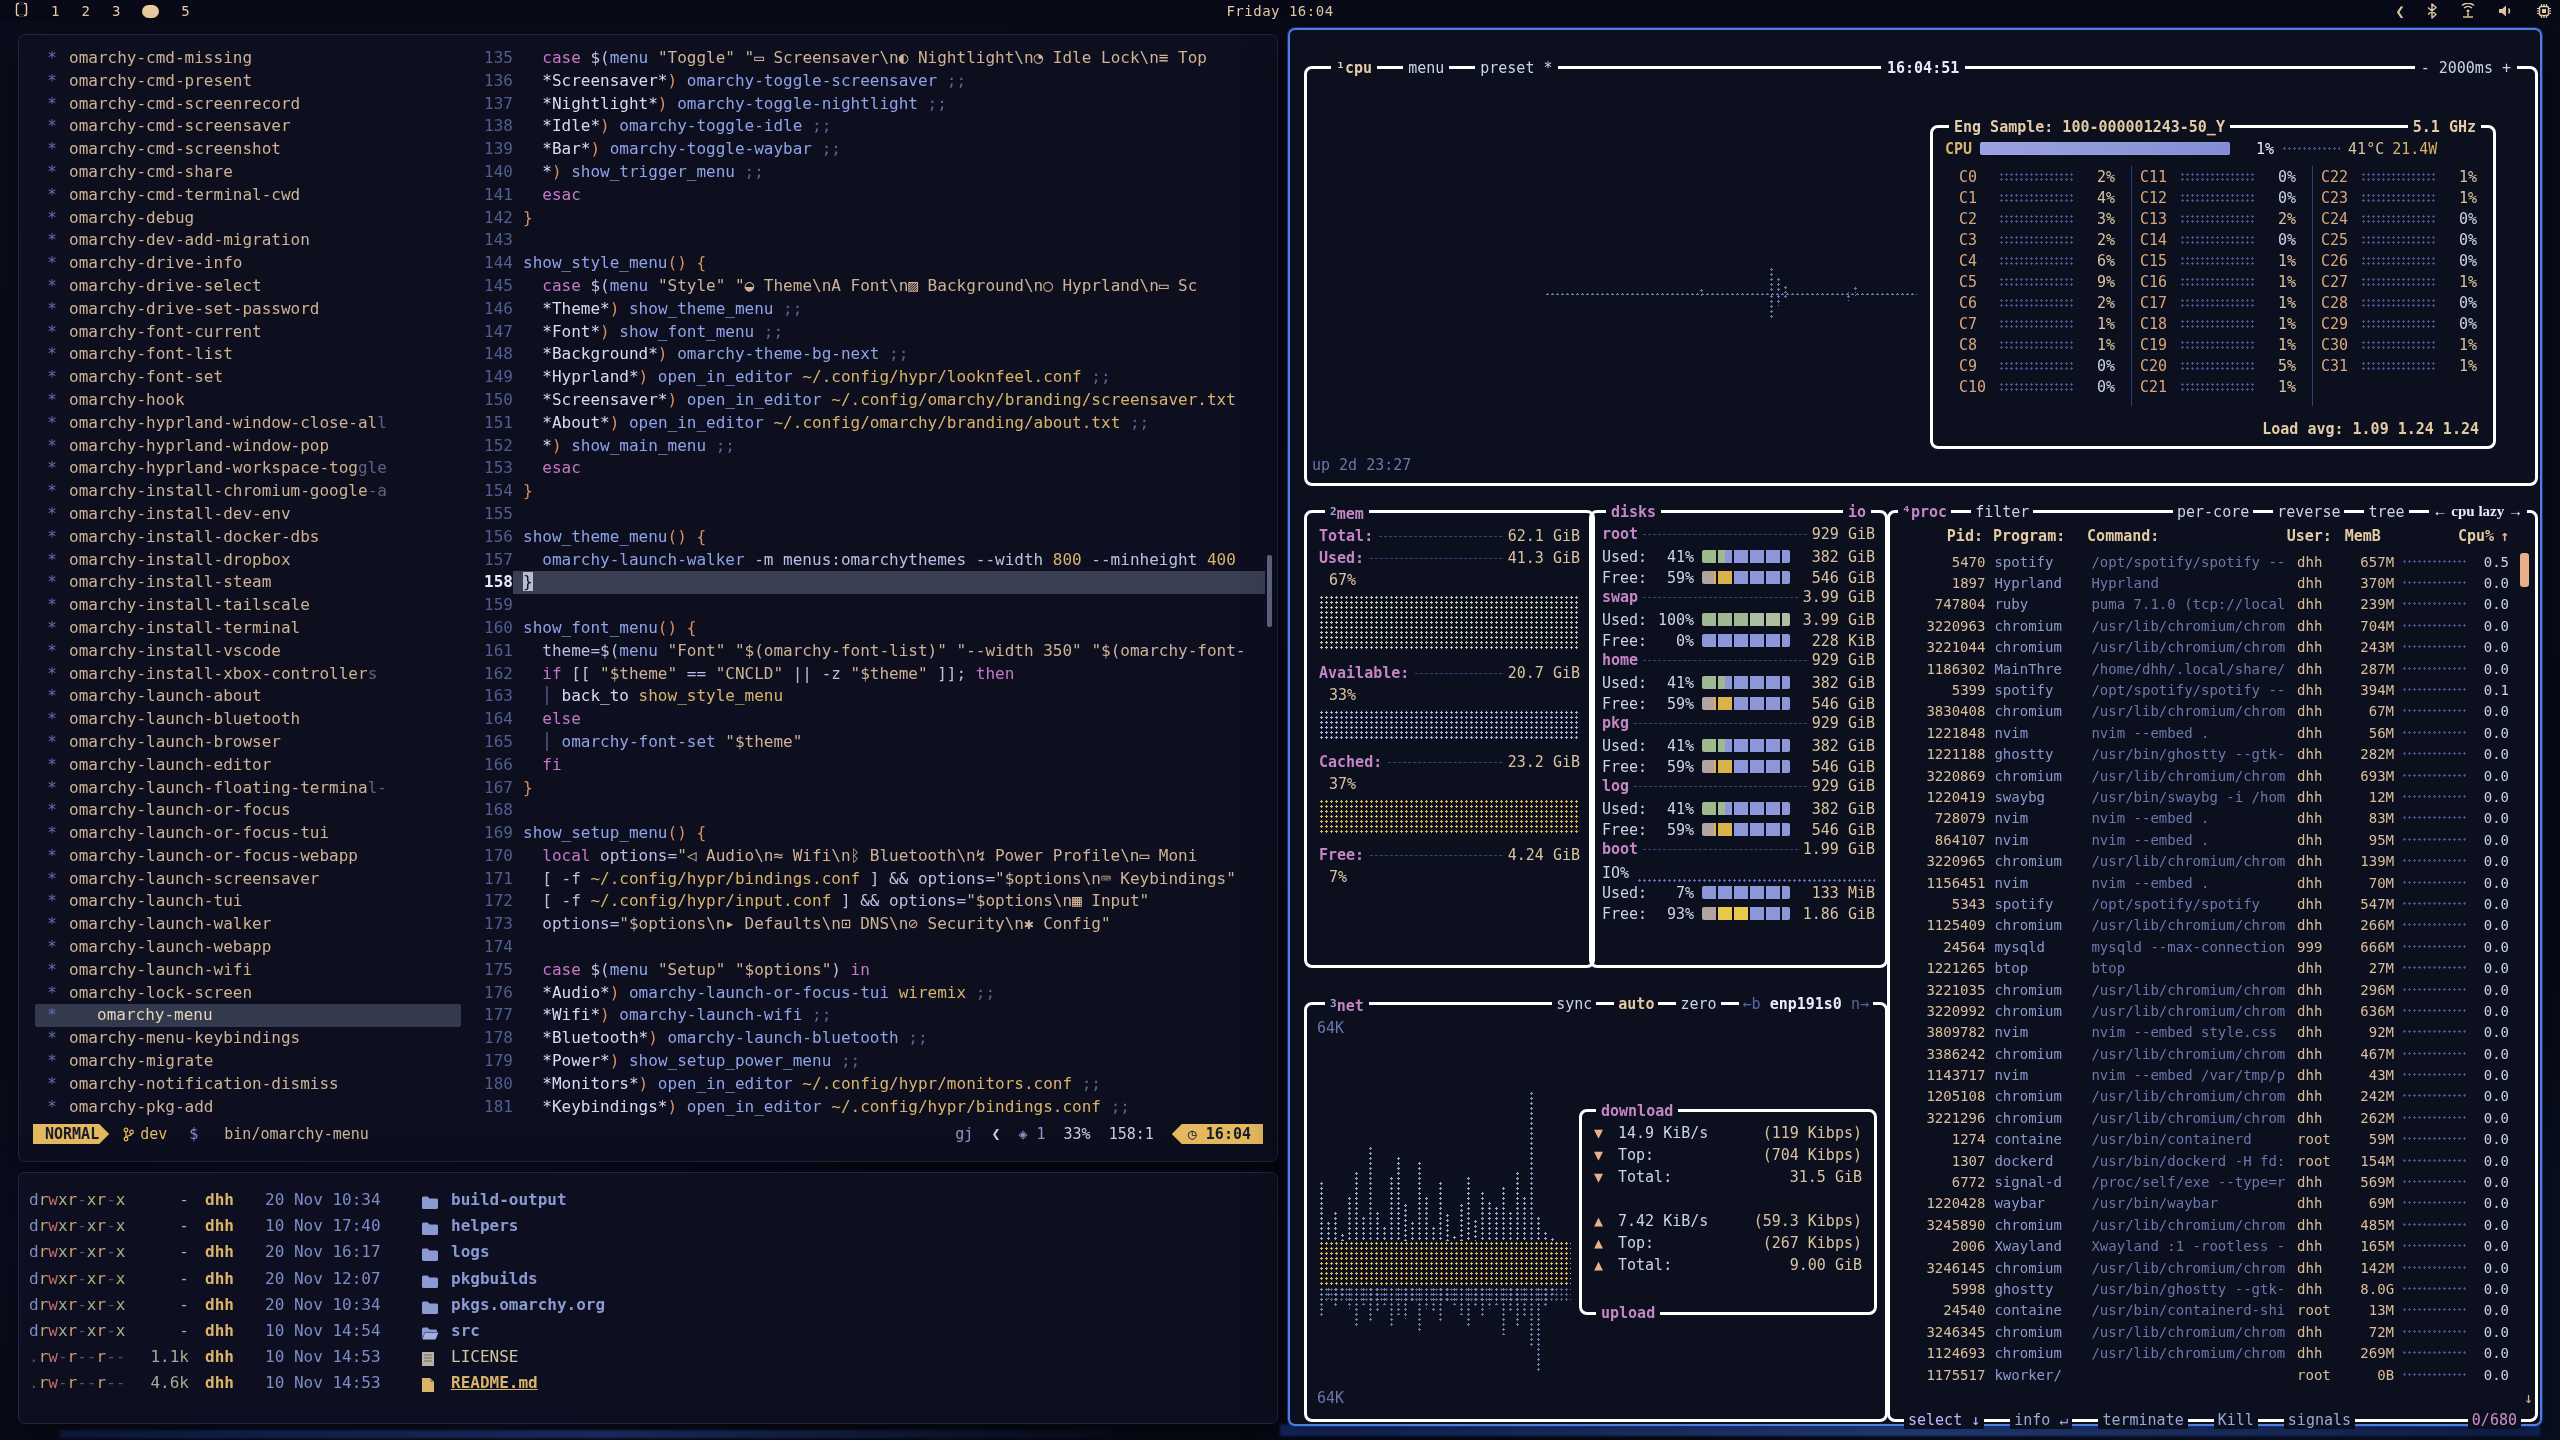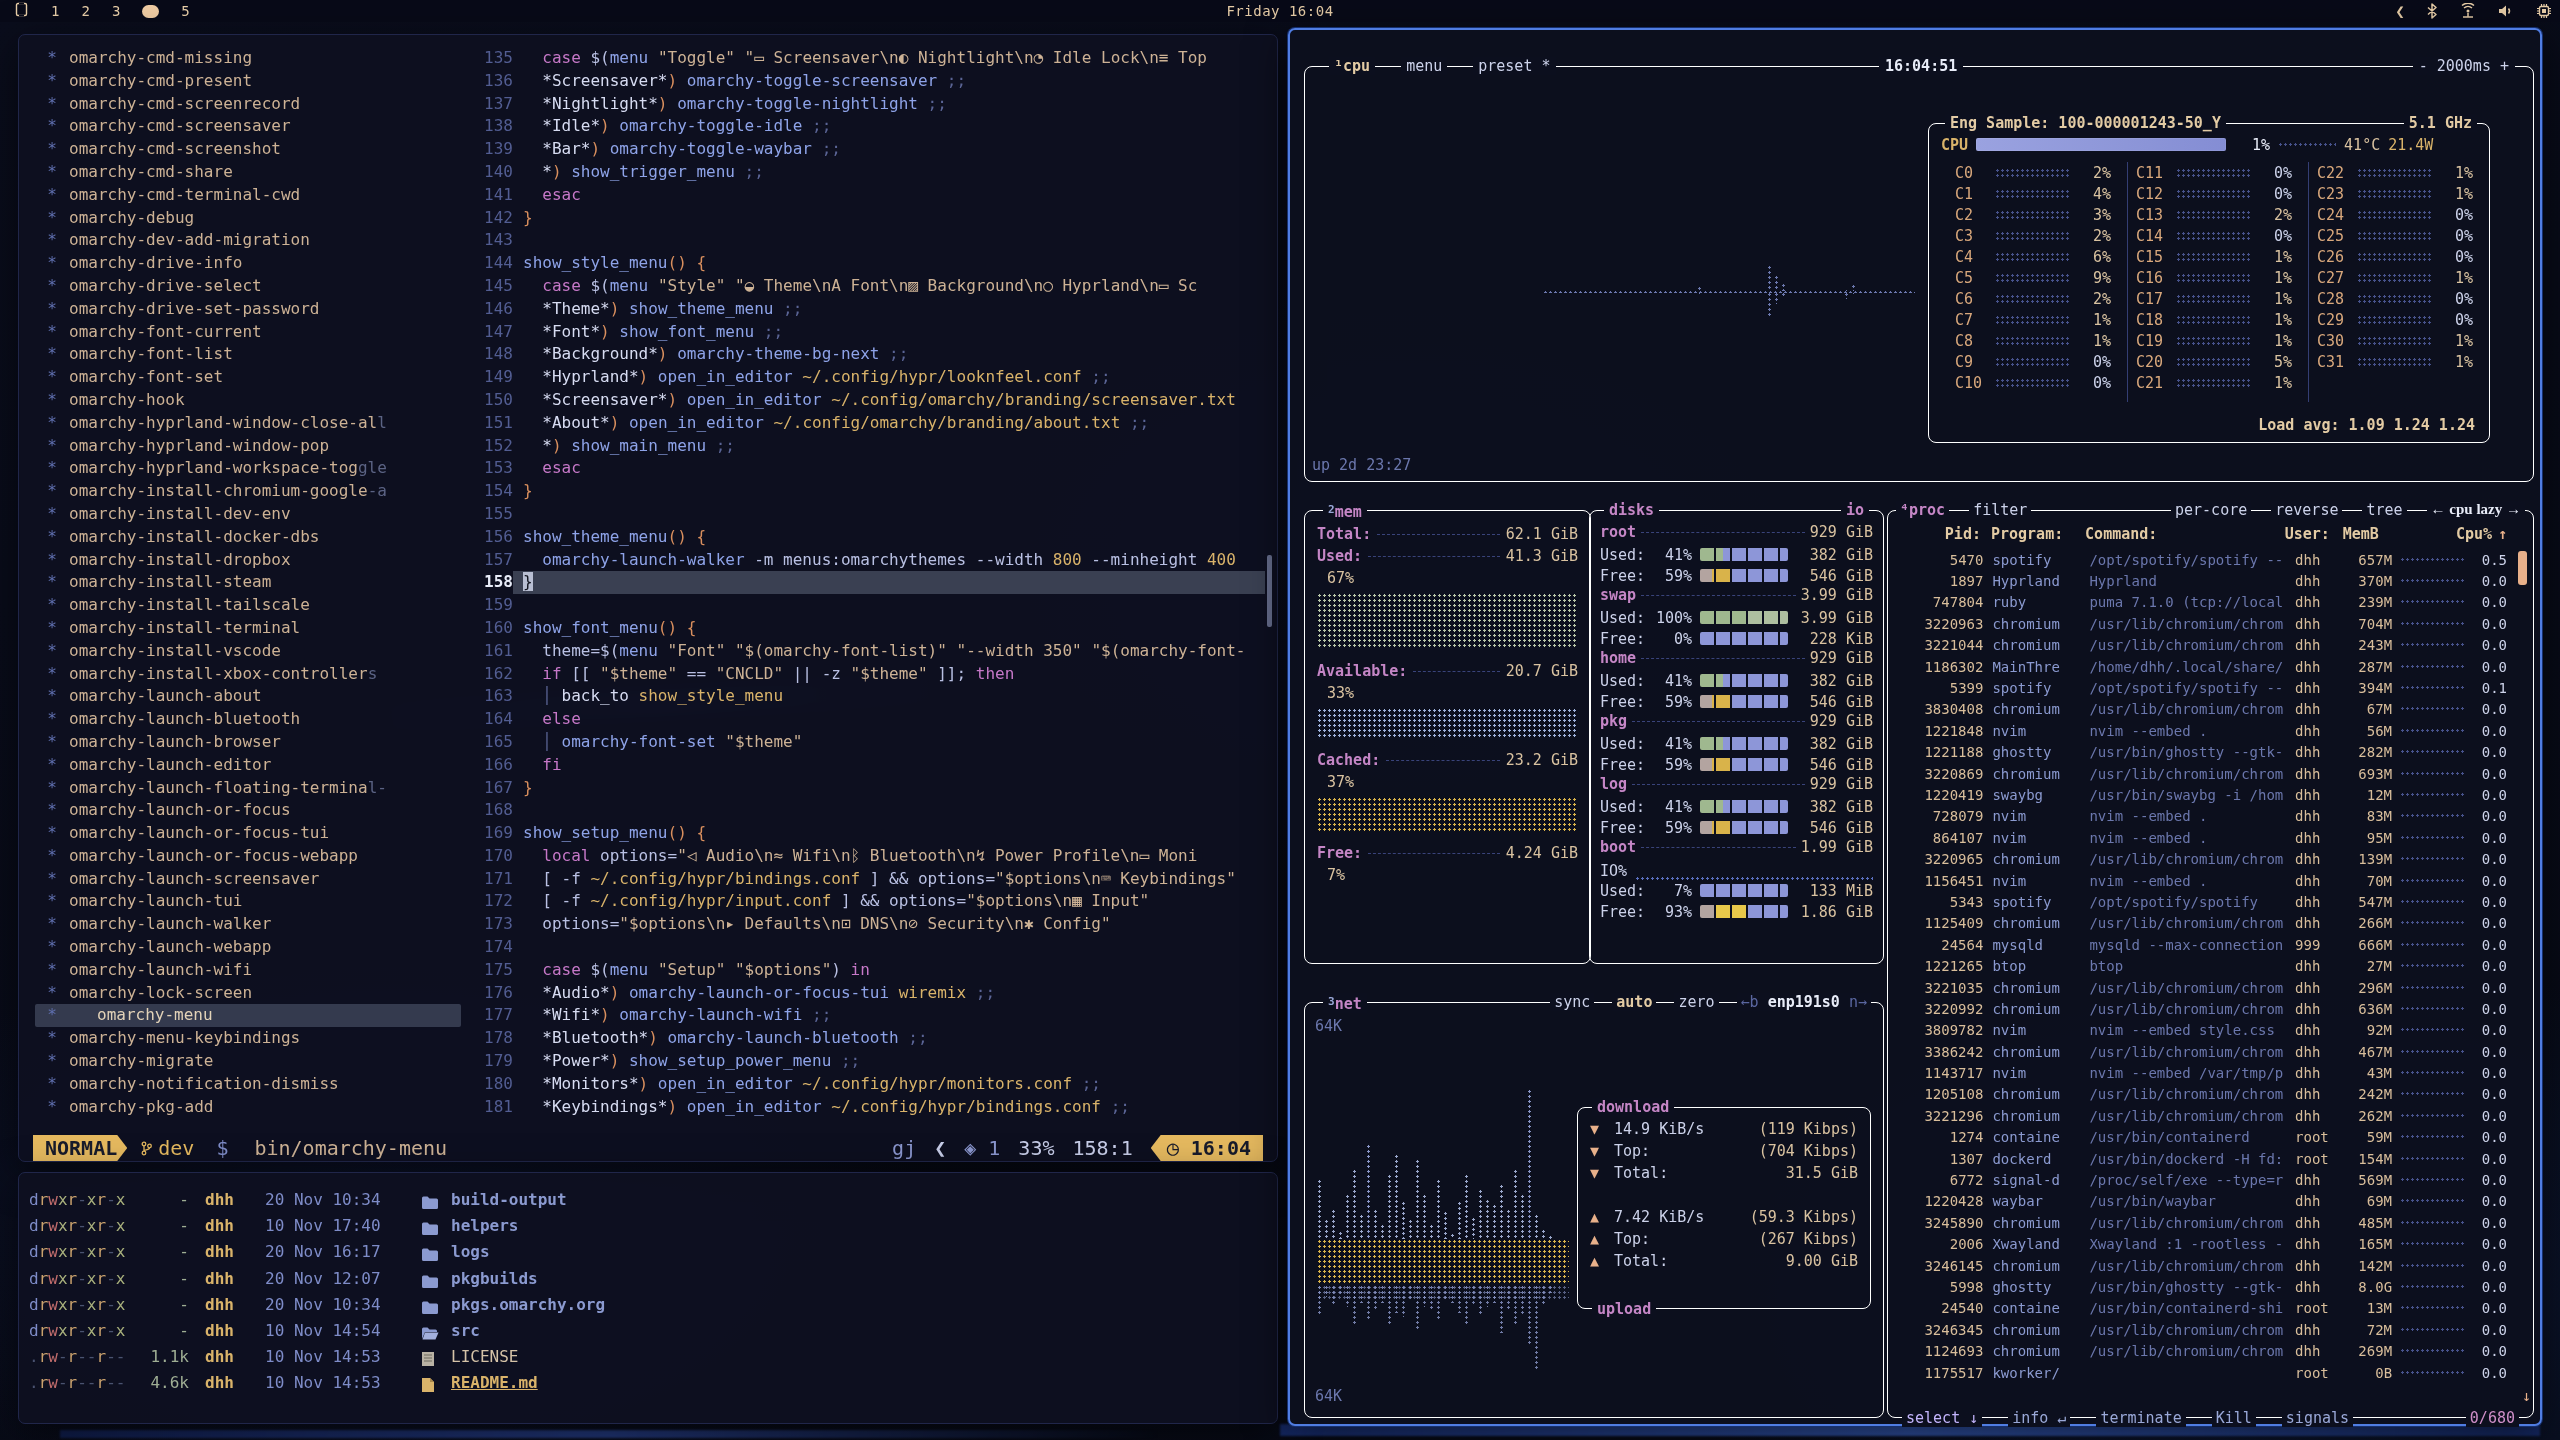--- a/index.html
+++ b/index.html
@@ -42,21 +42,21 @@
   .ft-row.sel .ft-name{color:#e2d2b8;margin-left:28px;}
   .num-col{position:absolute;left:448px;top:12px;width:46px;text-align:right;color:#525d92;}
   .num-col .ed-row.curn{color:#e8ecf8;font-weight:bold;}
   .code-col{position:absolute;left:504px;top:12px;right:10px;overflow:hidden;}
   .cursorline{position:absolute;left:494px;right:12px;height:22.8px;background:#3a4052;z-index:0;}
   .code-col .ed-row{z-index:1;}
   .tk-k{color:#c678c8}.tk-f{color:#8ea3e8}.tk-s{color:#cdb295}.tk-y{color:#d9b36a}
   .tk-o{color:#d98f5e}.tk-t{color:#b9c0e3}.tk-w{color:#d7dcf2}.tk-d{color:#5b6596}
   .tk-b{background:#b8bed2;color:#11141f}
   .ed-scrollbar{position:absolute;right:5px;top:520px;width:5px;height:72px;background:#8a93b8;opacity:.7;border-radius:2px;}
-  .statusline{position:absolute;left:14px;right:14px;bottom:0;height:26px;display:flex;align-items:center;font-size:20px;}
+  .statusline{position:absolute;left:14px;right:14px;bottom:14px;height:26px;display:flex;align-items:center;font-size:15px;}
   .mode{background:#e5b95f;color:#181b2b;font-weight:bold;padding:1px 10px 1px 12px;
         clip-path:polygon(0 0,calc(100% - 10px) 0,100% 50%,calc(100% - 10px) 100%,0 100%);}
   .sl-branch{color:#e5b95f;margin-left:14px;display:flex;align-items:center;gap:6px;}
   .sl-dollar{color:#7e8cc8;margin-left:22px;}
   .sl-file{color:#cdb295;margin-left:26px;}
   .sl-right{margin-left:auto;display:flex;align-items:center;gap:18px;color:#8b97cf;}
   .sl-right .lite{color:#c7cde8;}
   .timebadge{background:#e5b95f;color:#181b2b;font-weight:bold;padding:1px 12px 1px 16px;
         clip-path:polygon(10px 0,100% 0,100% 100%,10px 100%,0 50%);}
 
@@ -72,21 +72,21 @@
   .ls-name{position:absolute;left:432px;}
   .ls-name.dir{color:#8b9ad0;font-weight:bold;}
   .ls-name.file{color:#d5c3a8;}
   .ls-name.md{color:#d9b36a;font-weight:bold;text-decoration:underline;}
   .pc-d{color:#7e8cc8}.pc-r{color:#c9a16d}.pc-w{color:#c06c6c}.pc-x{color:#a8b07c}.pc-dash{color:#4a5370}
   .prompt{position:absolute;left:10px;top:236px;height:26px;line-height:26px;white-space:pre;}
   .pr-dir{color:#cdb295;font-weight:bold;}
 
   
   #btop{left:1288px;top:28px;width:1250px;height:1394px;font-size:15px;color:#ccd2ea;background:rgba(12,15,30,.97);}
-  .bx{position:absolute;border:1px solid #ffffff;border-radius:8px;}
+  .bx{position:absolute;border:3px solid #ffffff;border-radius:8px;}
   .bx-label{position:absolute;top:-10px;background:#0c0f1e;padding:0 5px;line-height:18px;white-space:nowrap;}
   .pink{color:#c586c6;font-weight:bold;}
   .tan{color:#d9c2a0;}
   .tanb{color:#e3cba4;font-weight:bold;}
   .gold{color:#d9b36a;}
   .lite{color:#ccd2ea;}
   .dim{color:#5a66a0;}
   .peach{color:#e8b08a;}
   .white{color:#e8ecf8;}
 

